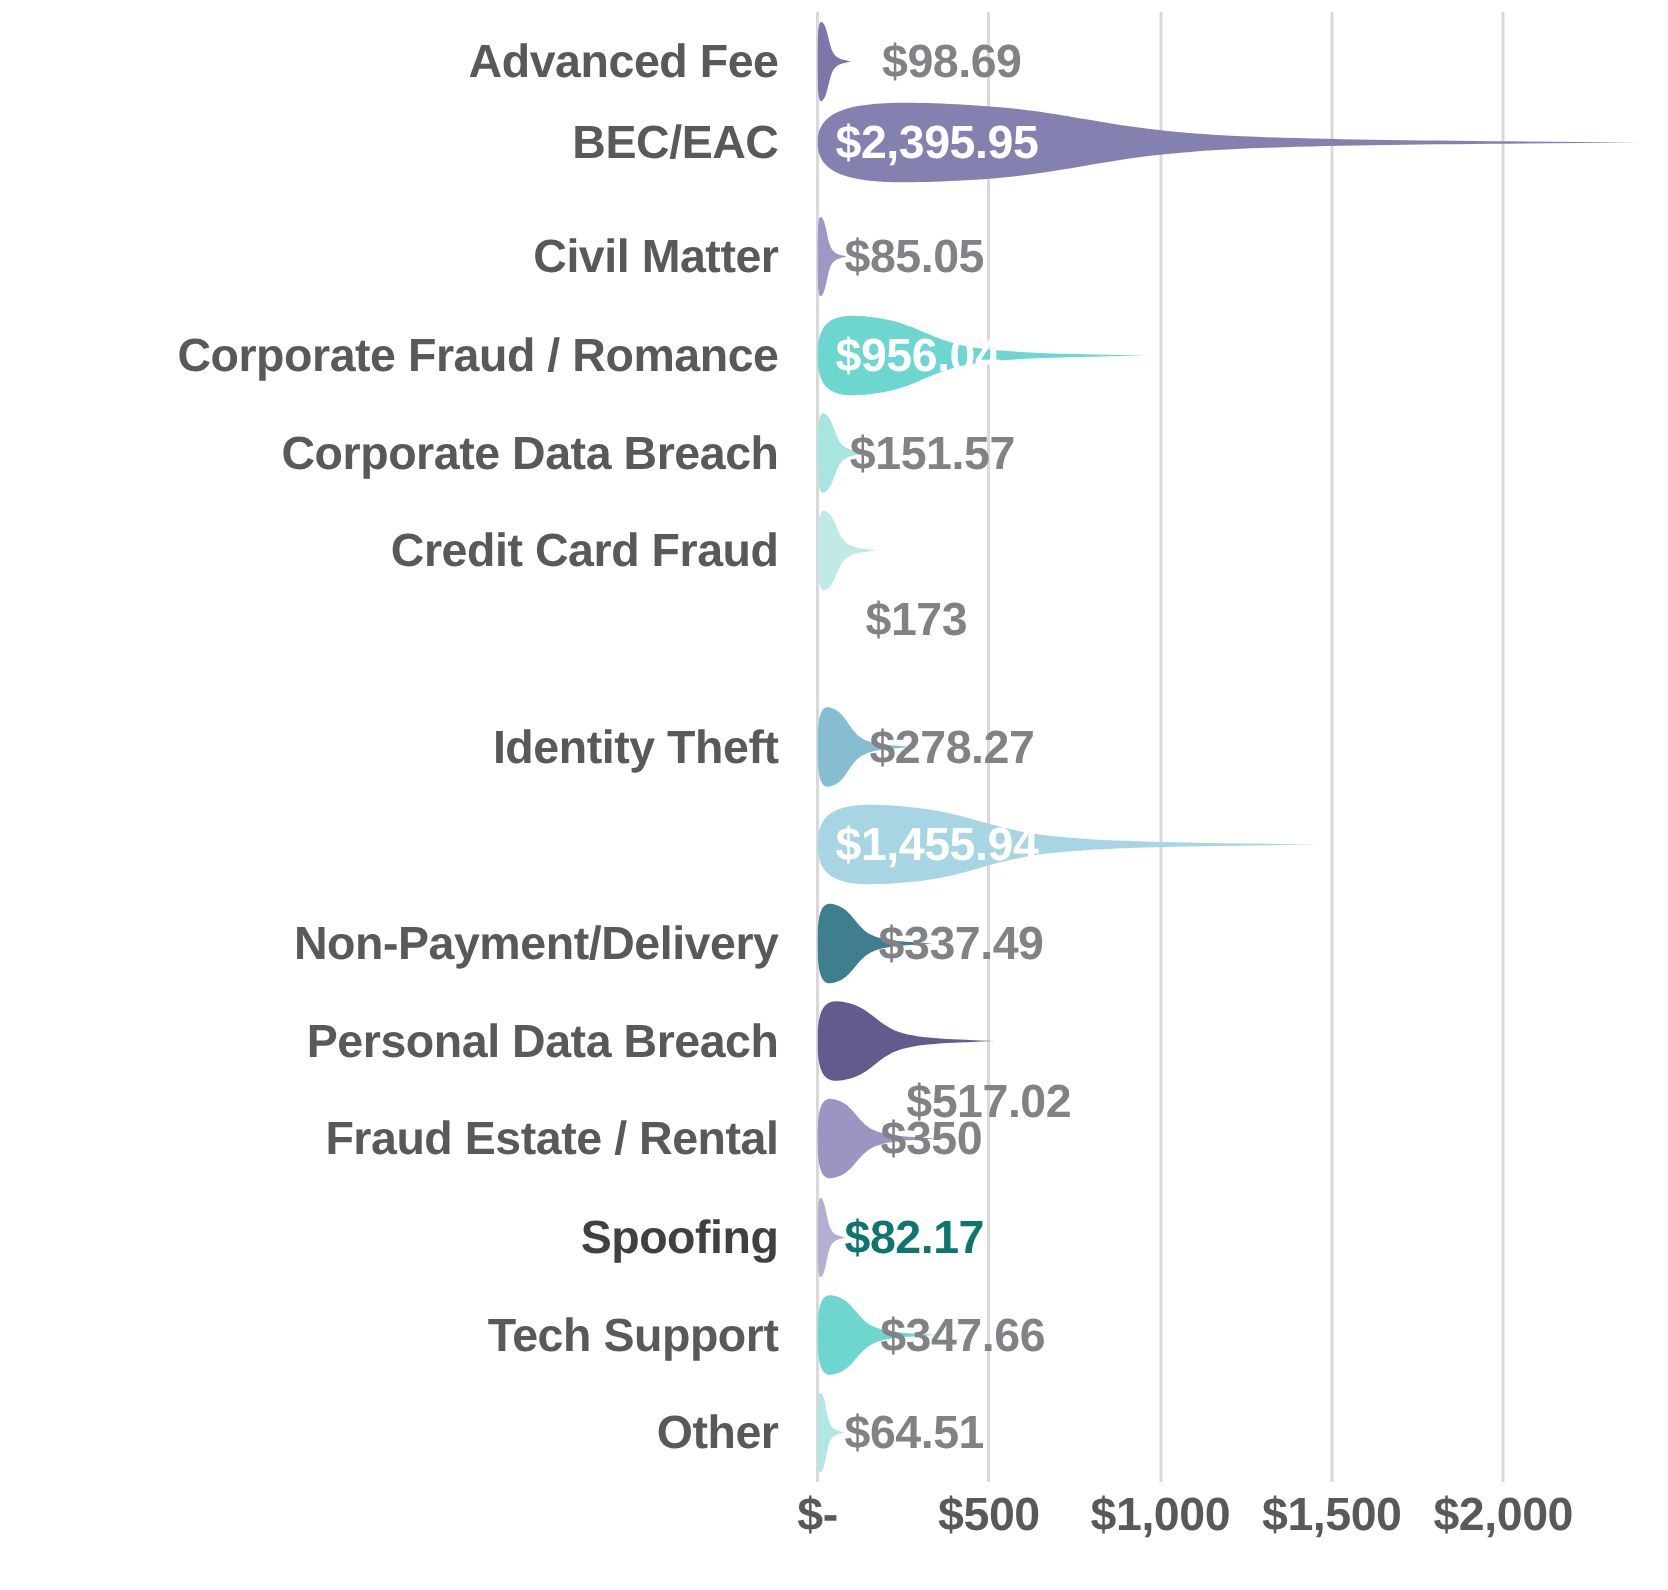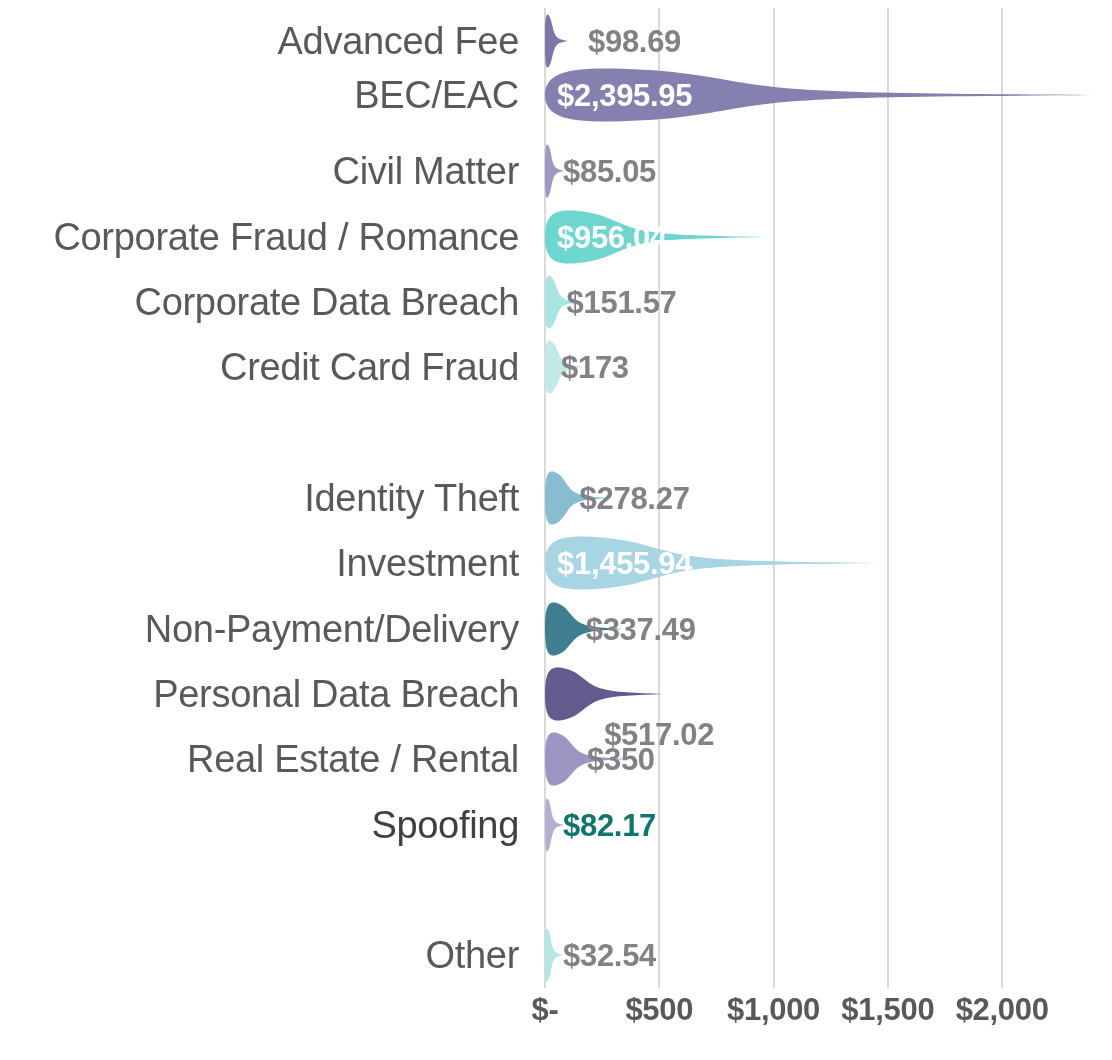--- a/index.html
+++ b/index.html
@@ -44,22 +44,22 @@
     position: absolute;
     left: 0;
     width: 100%;
   }
   .row-label {
     position: absolute;
     right: 100%;
     margin-right: 26px;
     white-space: nowrap;
     color: #58595b;
-    font-size: 38px;
-    font-weight: 400;
+    font-size: 31px;
+    font-weight: 700;
     letter-spacing: -0.3px;
     line-height: 1;
     transform: translateY(-50%);
     top: 50%;
   }
   .lobe {
     position: absolute;
     top: 50%;
     left: 0;
     transform: translateY(-50%);
@@ -141,70 +141,76 @@
         <div class="lobe" style="width: 34.6446px; height: 60.1067px;"><svg width="34.644571428571425" height="60.10666666666666" viewBox="0 0 100 100" preserveAspectRatio="none">
             <path d="M0,50 C0,6 6,2 18,8 C30,14 34,32 46,40 C58,48 78,48 100,50 C78,52 58,52 46,60 C34,68 30,86 18,92 C6,98 0,94 0,50 Z" fill="#a9e5e0"></path>
           </svg></div>
         <div class="value-label" style="color: rgb(128, 130, 133); left: 21.5901px;">$151.57</div>
       </div>
       <div class="row" style="top: 326.667px; height: 65.3333px;">
         <div class="row-label" style="color: rgb(88, 89, 91);">Credit Card Fraud</div>
         <div class="lobe" style="width: 39.5429px; height: 60.1067px;"><svg width="39.542857142857144" height="60.10666666666666" viewBox="0 0 100 100" preserveAspectRatio="none">
             <path d="M0,50 C0,6 6,2 18,8 C30,14 34,32 46,40 C58,48 78,48 100,50 C78,52 58,52 46,60 C34,68 30,86 18,92 C6,98 0,94 0,50 Z" fill="#bfeae6"></path>
           </svg></div>
-        <div class="value-label" style="color: rgb(128, 130, 133); left: 16px;">$173</div>
+        <div class="value-label" style="color: rgb(128, 130, 133); left: 32px; margin-top: 46px;">$173</div>
       </div>
       <div class="row" style="top: 457.333px; height: 65.3333px;">
         <div class="row-label" style="color: rgb(88, 89, 91);">Identity Theft</div>
         <div class="lobe" style="width: 63.6046px; height: 60.1067px;"><svg width="63.604571428571425" height="60.10666666666666" viewBox="0 0 100 100" preserveAspectRatio="none">
             <path d="M0,50 C0,6 6,2 18,8 C30,14 34,32 46,40 C58,48 78,48 100,50 C78,52 58,52 46,60 C34,68 30,86 18,92 C6,98 0,94 0,50 Z" fill="#86bdd0"></path>
           </svg></div>
         <div class="value-label" style="color: rgb(128, 130, 133); left: 34.6221px;">$278.27</div>
       </div>
       <div class="row" style="top: 522.667px; height: 65.3333px;">
-        <div class="row-label" style="color: rgb(88, 89, 91);">Investment</div>
         <div class="lobe" style="width: 332.786px; height: 60.1067px;"><svg width="332.7862857142857" height="60.10666666666666" viewBox="0 0 100 100" preserveAspectRatio="none">
             <path d="M0,50 C0,6 6,2 18,8 C30,14 34,32 46,40 C58,48 78,48 100,50 C78,52 58,52 46,60 C34,68 30,86 18,92 C6,98 0,94 0,50 Z" fill="#a8d5e3"></path>
           </svg></div>
         <div class="value-label inside" style="color: rgb(255, 255, 255); left: 12px;">$1,455.94</div>
       </div>
       <div class="row" style="top: 588px; height: 65.3333px;">
         <div class="row-label" style="color: rgb(88, 89, 91);">Non-Payment/Delivery</div>
         <div class="lobe" style="width: 77.1406px; height: 60.1067px;"><svg width="77.14057142857143" height="60.10666666666666" viewBox="0 0 100 100" preserveAspectRatio="none">
             <path d="M0,50 C0,6 6,2 18,8 C30,14 34,32 46,40 C58,48 78,48 100,50 C78,52 58,52 46,60 C34,68 30,86 18,92 C6,98 0,94 0,50 Z" fill="#3f7e8f"></path>
           </svg></div>
         <div class="value-label" style="color: rgb(128, 130, 133); left: 40.7133px;">$337.49</div>
       </div>
       <div class="row" style="top: 653.333px; height: 65.3333px;">
         <div class="row-label" style="color: rgb(88, 89, 91);">Personal Data Breach</div>
         <div class="lobe" style="width: 118.176px; height: 60.1067px;"><svg width="118.176" height="60.10666666666666" viewBox="0 0 100 100" preserveAspectRatio="none">
             <path d="M0,50 C0,6 6,2 18,8 C30,14 34,32 46,40 C58,48 78,48 100,50 C78,52 58,52 46,60 C34,68 30,86 18,92 C6,98 0,94 0,50 Z" fill="#615b8e"></path>
           </svg></div>
         <div class="value-label" style="color: rgb(128, 130, 133); left: 59.1792px; margin-top: 40px;">$517.02</div>
       </div>
       <div class="row" style="top: 718.667px; height: 65.3333px;">
-        <div class="row-label" style="color: rgb(88, 89, 91);">Real Estate / Rental</div>
+        <div class="row-label" style="color: rgb(88, 89, 91);">Fraud Estate / Rental</div>
         <div class="lobe" style="width: 80px; height: 60.1067px;"><svg width="80" height="60.10666666666666" viewBox="0 0 100 100" preserveAspectRatio="none">
             <path d="M0,50 C0,6 6,2 18,8 C30,14 34,32 46,40 C58,48 78,48 100,50 C78,52 58,52 46,60 C34,68 30,86 18,92 C6,98 0,94 0,50 Z" fill="#9b95c2"></path>
           </svg></div>
         <div class="value-label" style="color: rgb(128, 130, 133); left: 42px;">$350</div>
       </div>
       <div class="row" style="top: 784px; height: 65.3333px;">
         <div class="row-label" style="color: #404040;">Spoofing</div>
         <div class="lobe" style="width: 18.7817px; height: 60.1067px;"><svg width="18.781714285714283" height="60.10666666666666" viewBox="0 0 100 100" preserveAspectRatio="none">
             <path d="M0,50 C0,6 6,2 18,8 C30,14 34,32 46,40 C58,48 78,48 100,50 C78,52 58,52 46,60 C34,68 30,86 18,92 C6,98 0,94 0,50 Z" fill="#b5aed1"></path>
           </svg></div>
         <div class="value-label" style="color: #0f766e; left: 18px;">$82.17</div>
       </div>
+      <div class="row" style="top: 849.333px; height: 65.3333px;">
+        <div class="row-label" style="color: rgb(88, 89, 91);">Tech Support</div>
+        <div class="lobe" style="width: 79.4651px; height: 60.1067px;"><svg width="79.46514285714287" height="60.10666666666666" viewBox="0 0 100 100" preserveAspectRatio="none">
+            <path d="M0,50 C0,6 6,2 18,8 C30,14 34,32 46,40 C58,48 78,48 100,50 C78,52 58,52 46,60 C34,68 30,86 18,92 C6,98 0,94 0,50 Z" fill="#6cd6cf"></path>
+          </svg></div>
+        <div class="value-label" style="color: rgb(128, 130, 133); left: 41.7593px;">$347.66</div>
+      </div>
       <div class="row" style="top: 914.667px; height: 65.3333px;">
         <div class="row-label" style="color: rgb(88, 89, 91);">Other</div>
         <div class="lobe" style="width: 18px; height: 60.1067px;"><svg width="18" height="60.10666666666666" viewBox="0 0 100 100" preserveAspectRatio="none">
             <path d="M0,50 C0,6 6,2 18,8 C30,14 34,32 46,40 C58,48 78,48 100,50 C78,52 58,52 46,60 C34,68 30,86 18,92 C6,98 0,94 0,50 Z" fill="#b2e8e3"></path>
           </svg></div>
-        <div class="value-label" style="color: rgb(128, 130, 133); left: 18px;">$32.54</div>
+        <div class="value-label" style="color: rgb(128, 130, 133); left: 18px;">$64.51</div>
       </div>
     </div>
 
   <div class="x-axis" id="x-axis">
       <div class="tick-label" style="left: 0px;">$-</div>
       <div class="tick-label" style="left: 114.286px;">$500</div>
       <div class="tick-label" style="left: 228.571px; text-align: center;">$1,000</div>
       <div class="tick-label" style="left: 342.857px;">$1,500</div>
       <div class="tick-label" style="left: 457.143px;">$2,000</div>
     </div>

